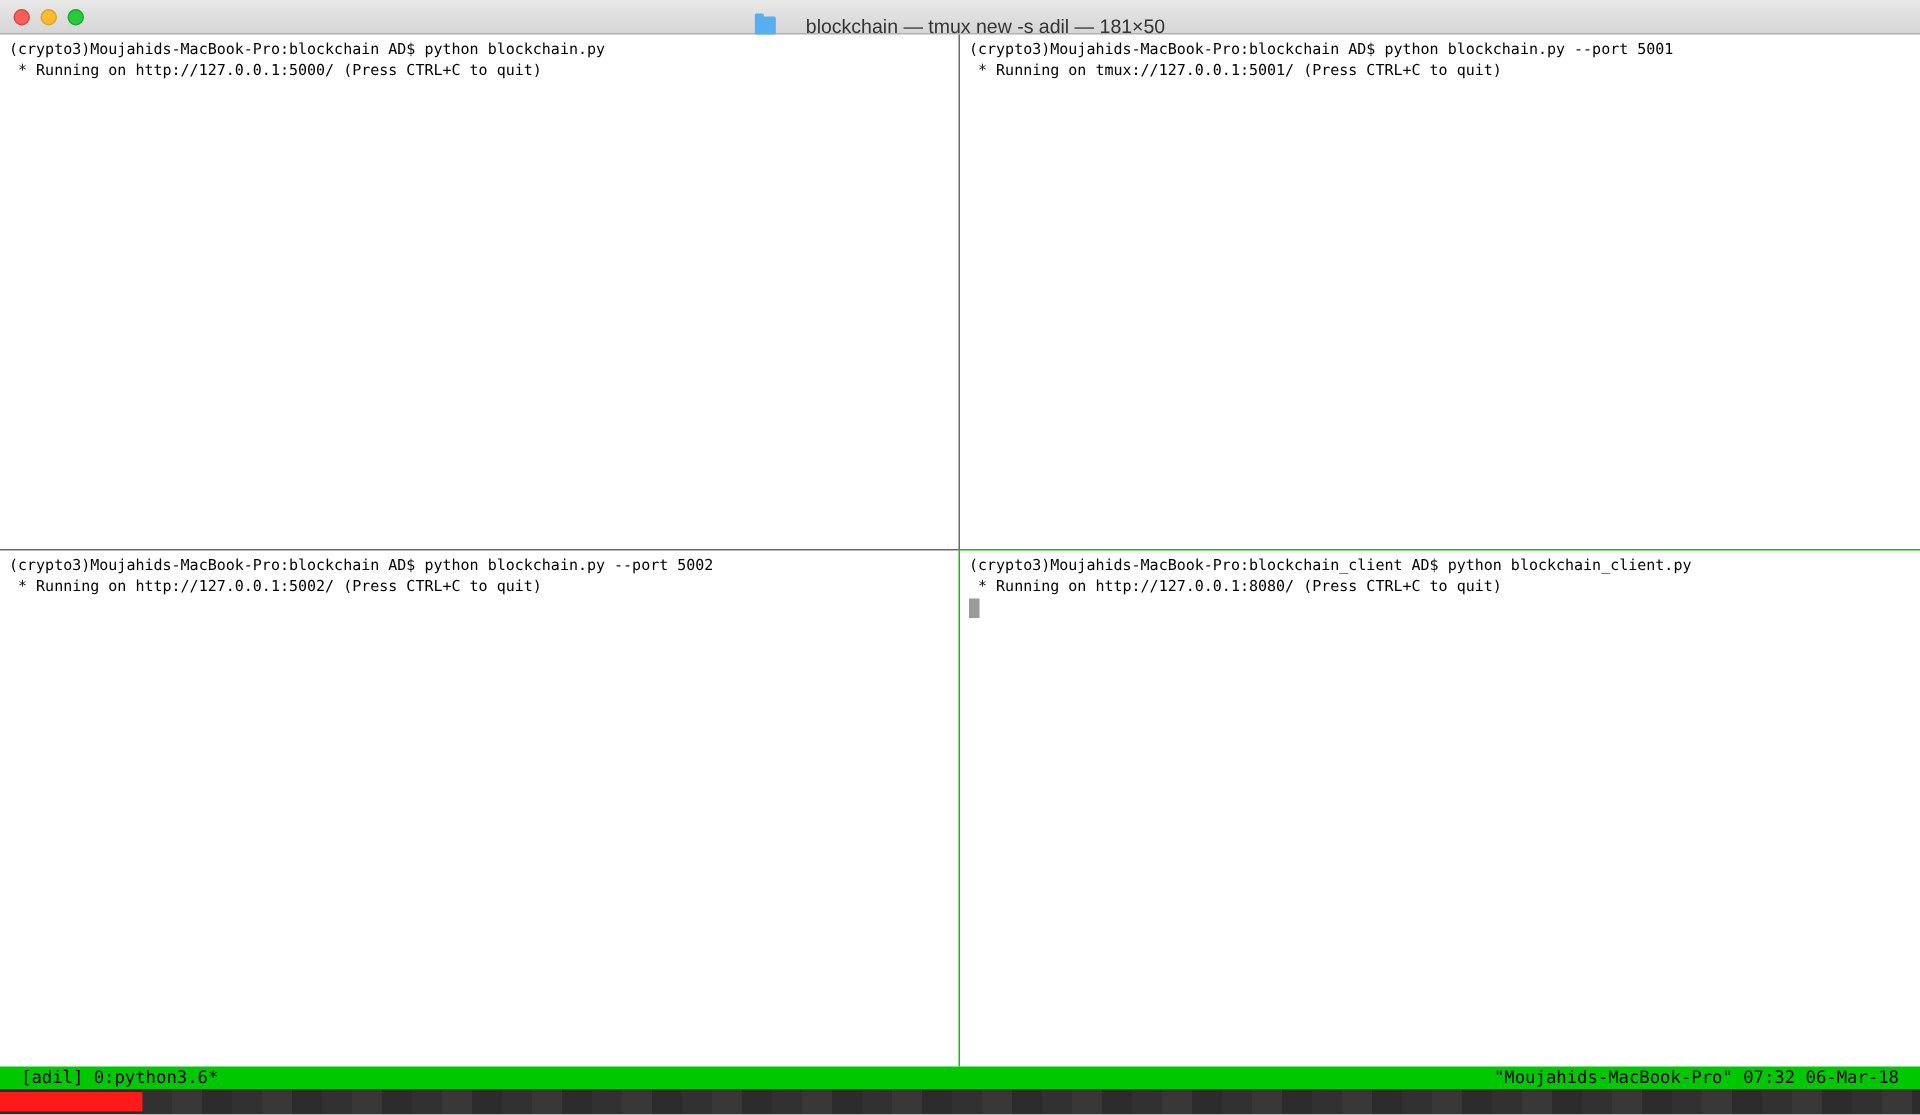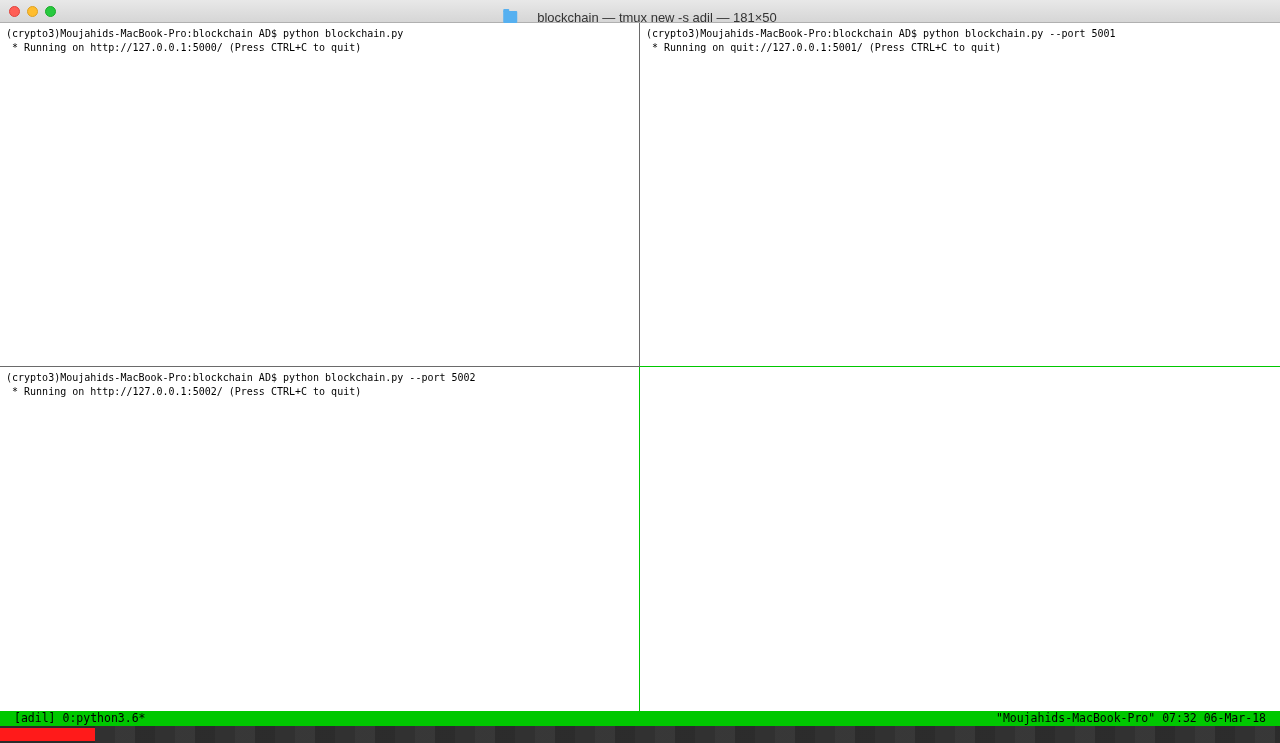--- a/index.html
+++ b/index.html
@@ -135,25 +135,28 @@
       <span>blockchain — tmux new -s adil — 181×50</span>
     </div>
   </div>
 
   <div class="panes">
 
     <div class="pane top-left"><span>(crypto3)Moujahids-MacBook-Pro:blockchain AD$ python blockchain.py</span>
 <span> * Running on http://127.0.0.1:5000/ (Press CTRL+C to quit)</span></div>
 
     <div class="pane top-right"><span>(crypto3)Moujahids-MacBook-Pro:blockchain AD$ python blockchain.py --port 5001</span>
-<span> * Running on quit://127.0.0.1:5001/ (Press CTRL+C to quit)</span></div>
+<span> * Running on tmux://127.0.0.1:5001/ (Press CTRL+C to quit)</span></div>
 
     <div class="pane bottom-left"><span>(crypto3)Moujahids-MacBook-Pro:blockchain AD$ python blockchain.py --port 5002</span>
 <span> * Running on http://127.0.0.1:5002/ (Press CTRL+C to quit)</span></div>
 
+    <div class="pane bottom-right"><span>(crypto3)Moujahids-MacBook-Pro:blockchain_client AD$ python blockchain_client.py</span>
+<span> * Running on http://127.0.0.1:8080/ (Press CTRL+C to quit)</span>
+<span class="cursor"></span></div>
 
   </div>
 
   <div class="statusbar">
     <span class="left">[adil] 0:python3.6*</span>
     <span class="right">"Moujahids-MacBook-Pro" 07:32 06-Mar-18</span>
   </div>
 
   <div class="bottombar">
     <div class="batt"></div>

